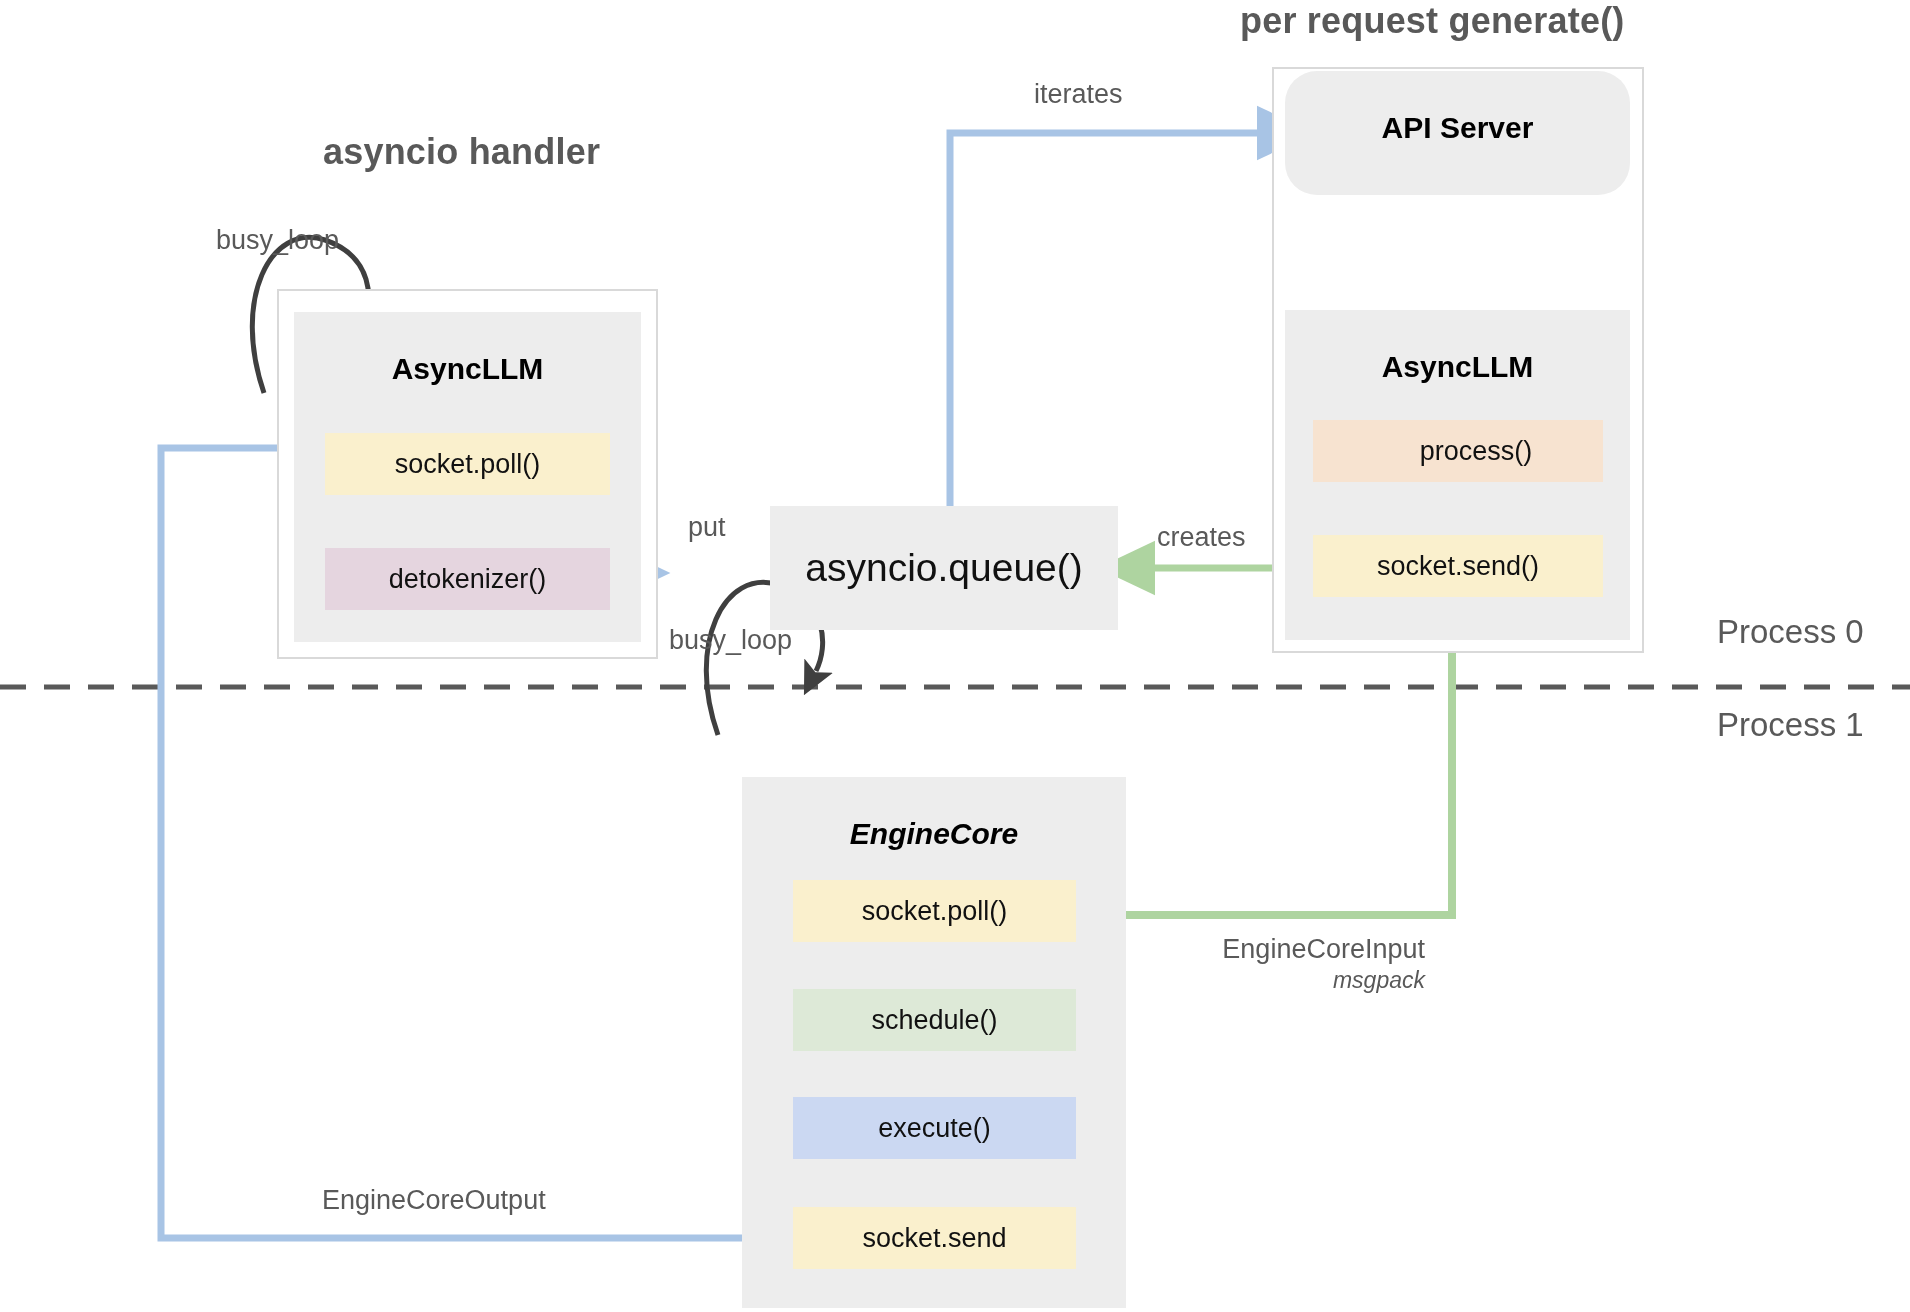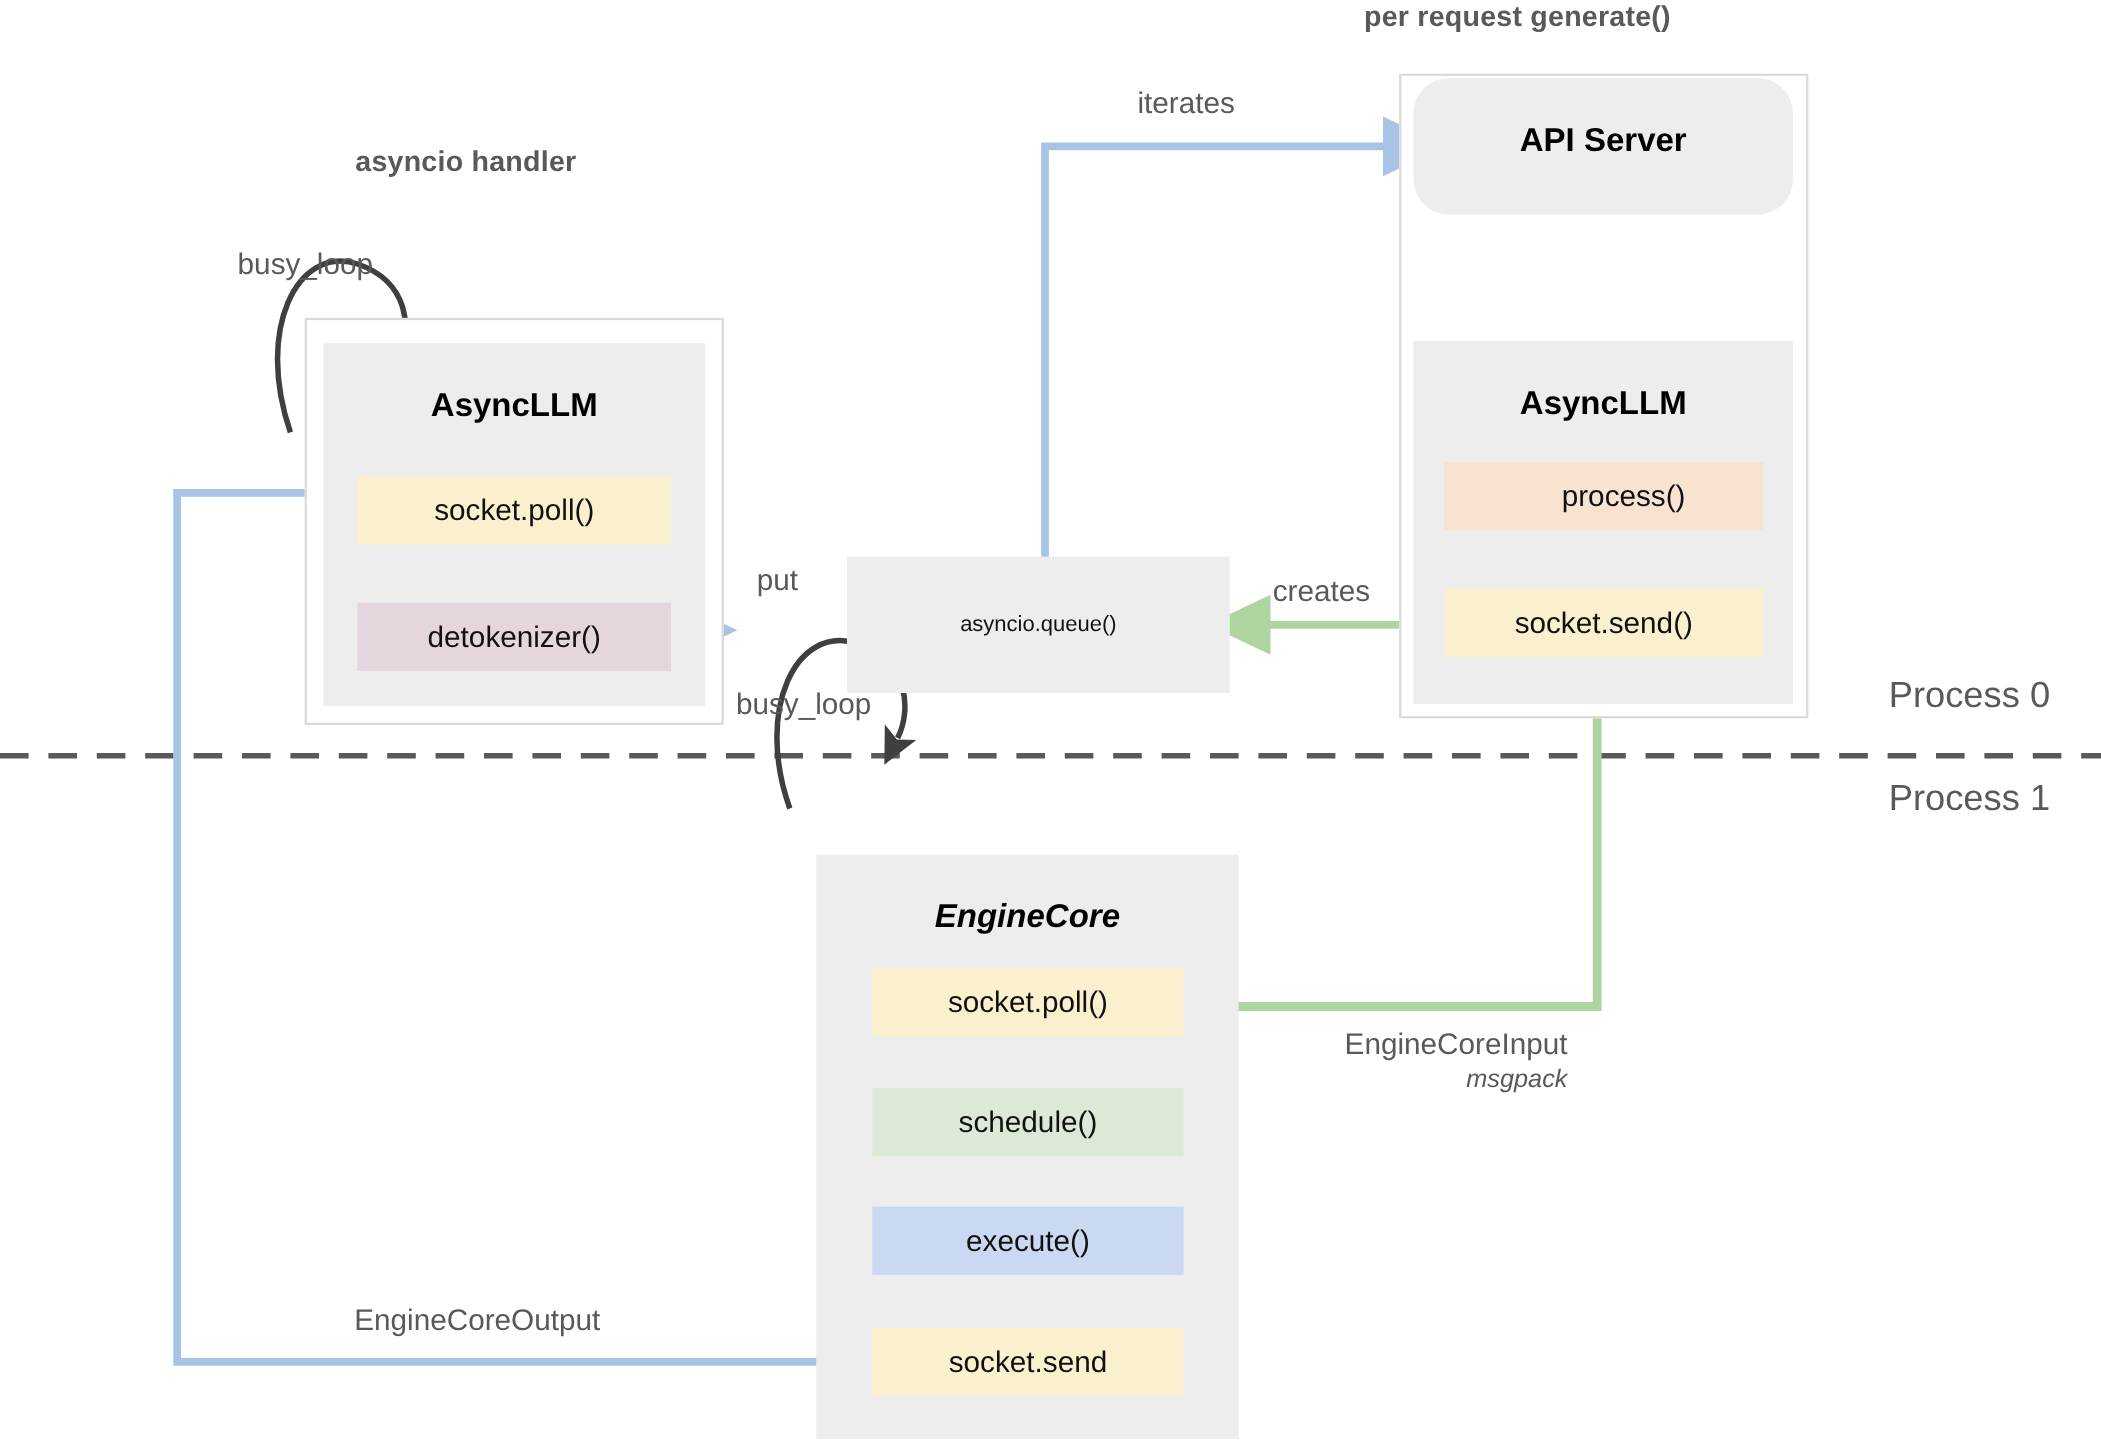--- a/index.html
+++ b/index.html
@@ -1,25 +1,25 @@
 <!DOCTYPE html>
 <html><head>
 <meta charset="utf-8">
 <style>
   html,body{margin:0;padding:0;background:#ffffff;}
   body{font-family:"Liberation Sans","DejaVu Sans",sans-serif;}
   #stage{position:relative;width:1910px;height:1312px;background:#fff;overflow:hidden;}
   #wires{position:absolute;left:0;top:0;width:1910px;height:1312px;pointer-events:none;}
 
-  .grp-title{position:absolute;font-weight:bold;color:#595959;font-size:26px;letter-spacing:.2px;white-space:nowrap;text-align:center;}
+  .grp-title{position:absolute;font-weight:bold;color:#595959;font-size:36px;letter-spacing:.2px;white-space:nowrap;text-align:center;}
   .outer-box{position:absolute;border:2px solid #d9d9d9;background:#ffffff;box-sizing:border-box;}
   .node{position:absolute;background:#ededed;box-sizing:border-box;}
   .node-title{position:absolute;left:0;right:0;text-align:center;font-weight:bold;color:#000;font-size:30px;}
   .sub{position:absolute;display:flex;align-items:center;justify-content:center;font-size:27px;color:#111;box-sizing:border-box;}
-  .plain-node{position:absolute;background:#ededed;display:flex;align-items:center;justify-content:center;font-size:20px;color:#111;box-sizing:border-box;}
+  .plain-node{position:absolute;background:#ededed;display:flex;align-items:center;justify-content:center;font-size:39px;color:#111;box-sizing:border-box;}
 
   .edge-label{position:absolute;color:#595959;font-size:27px;white-space:nowrap;}
   .edge-label.small-ital{font-style:italic;font-size:23px;}
   .proc-label{position:absolute;color:#595959;font-size:33px;white-space:nowrap;}
   .loop-label{position:absolute;color:#595959;font-size:27px;white-space:nowrap;}
 </style>
 </head>
 <body>
 
 <div id="stage">

